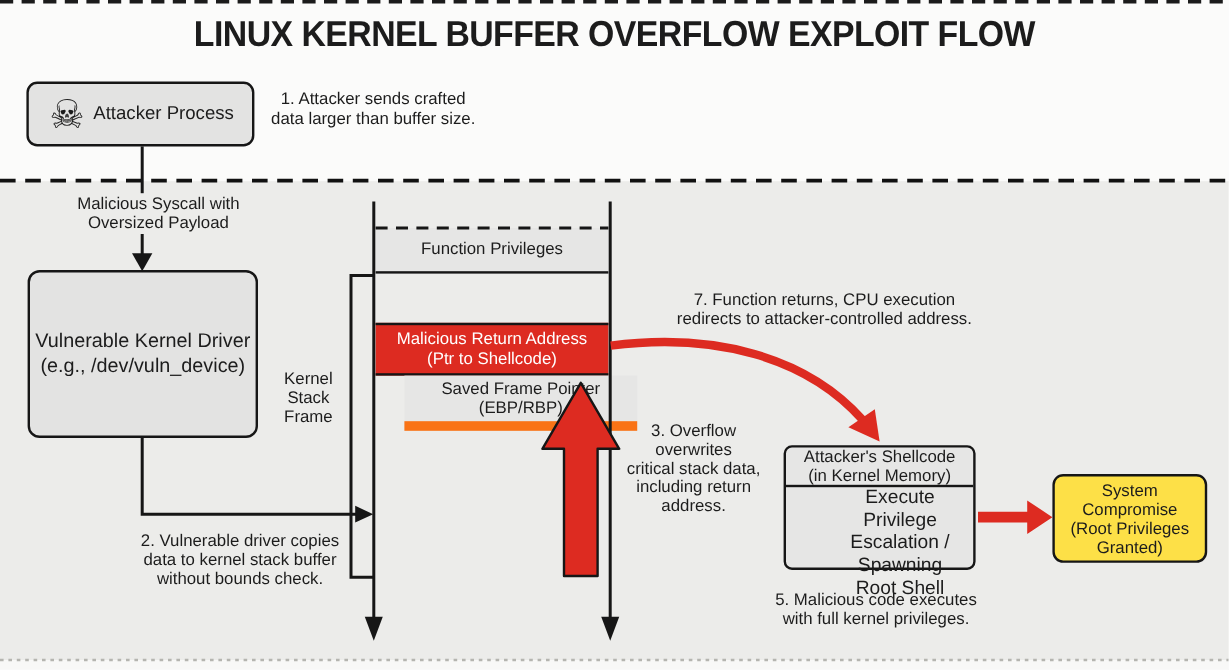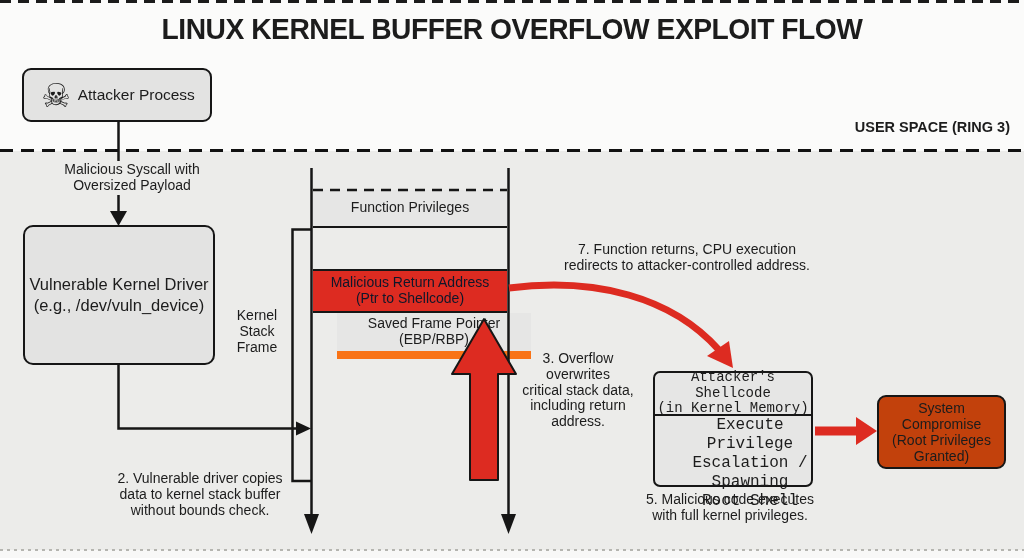--- a/index.html
+++ b/index.html
@@ -34,59 +34,60 @@
   .driver-box{left:23px;top:225px;width:192px;height:140px;font-size:16.5px;line-height:1.3;}
 
   .cell{
     left:313px;width:194px;background:#e6e6e5;box-sizing:border-box;
     display:flex;align-items:center;justify-content:center;text-align:center;
     font-size:14px;line-height:1.12;z-index:2;
   }
   .cell-fp{top:190px;height:38px;border-bottom:2px solid #161616;}
   .cell-ra{top:231px;height:38px;border-top:2px solid #161616;}
   .cell-mra{top:269px;height:44px;border-top:2px solid #161616;border-bottom:2px solid #161616;
-            background:#dd2b21;color:#0f172a;}
+            background:#dd2b21;color:#ffffff;}
   .cell-sfp{top:313px;height:46px;border-bottom:8px solid #f97316;margin-left:24px;}
   .cell-lb{top:363px;height:118px;border-top:2px solid #161616;border-bottom:2px solid #161616;}
 
-  .shell-box{left:653px;top:371px;width:160px;height:116px;background:#e6e6e5;
+  .shell-box{left:653px;top:371px;width:160px;height:104px;background:#e6e6e5;
     border:2.5px solid #161616;border-radius:7px;box-sizing:border-box;z-index:2;
-    display:flex;flex-direction:column;font-family:Liberation Mono, monospace;}
+    display:flex;flex-direction:column;}
   .shell-top{height:41px;border-bottom:2.5px solid #161616;display:flex;align-items:center;
     justify-content:center;text-align:center;font-size:14px;line-height:1.12;}
   .shell-bottom{flex:1;display:flex;align-items:center;justify-content:center;
     text-align:center;font-size:16px;line-height:1.18;padding-left:34px;}
   .sys-box{left:877px;top:395px;width:129px;height:74px;border-radius:9px;
-    font-size:14px;line-height:1.15;background:#c2410c;}
+    font-size:14px;line-height:1.15;background:#fde047;}
 </style>
 </head>
 <body>
 
 <div id="canvas">
 
   <div class="abs bg-kernel"></div>
   <div class="abs bg-bottom"></div>
 
   <div class="abs title layer">LINUX KERNEL BUFFER OVERFLOW EXPLOIT FLOW</div>
 
-  <div class="abs layer bold-label" style="left:800px;top:119px;width:210px;">USER SPACE (RING 3)</div>
 
   <div class="abs node attacker-box layer">
     <span class="skull">☠</span>
     <span class="attacker-label">Attacker Process</span>
   </div>
 
+  <div class="abs layer ann ml" style="left:218px;top:75px;width:186px;">1. Attacker sends crafted
+data larger than buffer size.</div>
 
   <div class="abs layer ann ml" style="left:52px;top:162px;width:160px;">Malicious Syscall with
 Oversized Payload</div>
 
   <div class="abs node driver-box layer ml">Vulnerable Kernel Driver
 (e.g., /dev/vuln_device)</div>
 
-  <div class="abs layer ann ml" style="left:104px;top:443px;width:192px;margin-top:28px;">2. Vulnerable driver copies
+  <div class="abs layer ann ml" style="left:104px;top:443px;width:192px;">2. Vulnerable driver copies
 data to kernel stack buffer
 without bounds check.</div>
 
   <div class="abs layer ann ml" style="left:222px;top:308px;width:70px;">Kernel
 Stack
 Frame</div>
 
   <div class="abs cell cell-fp ml">Function Privileges</div>
   <div class="abs cell cell-mra ml">Malicious Return Address
 (Ptr to Shellcode)</div>

